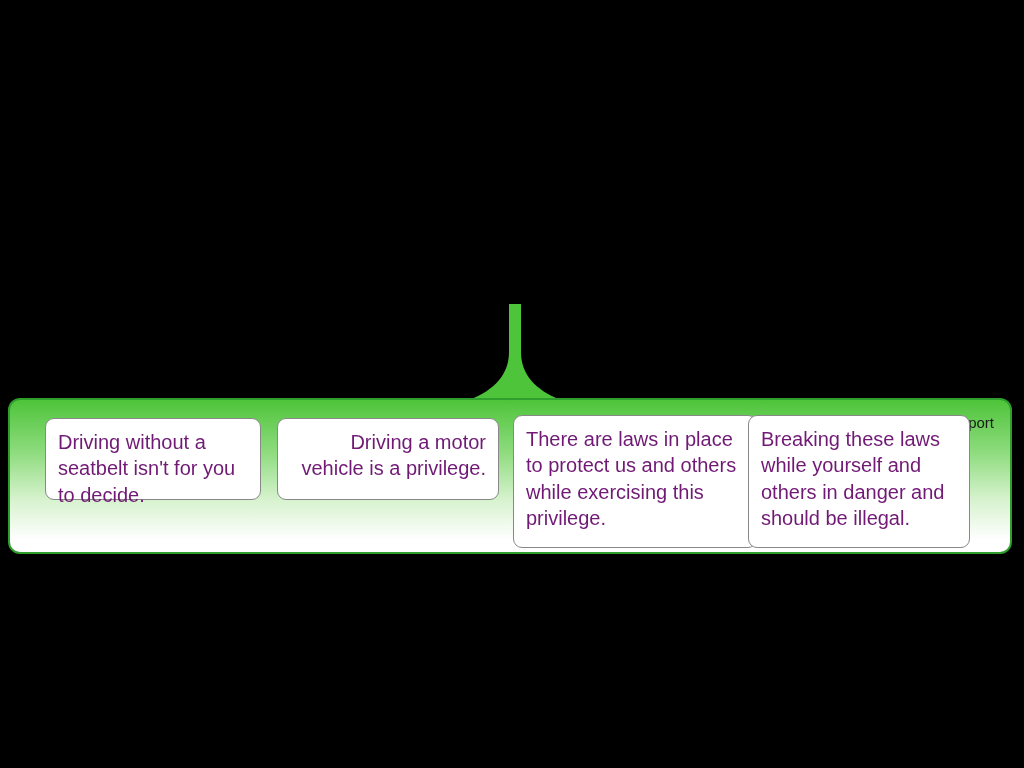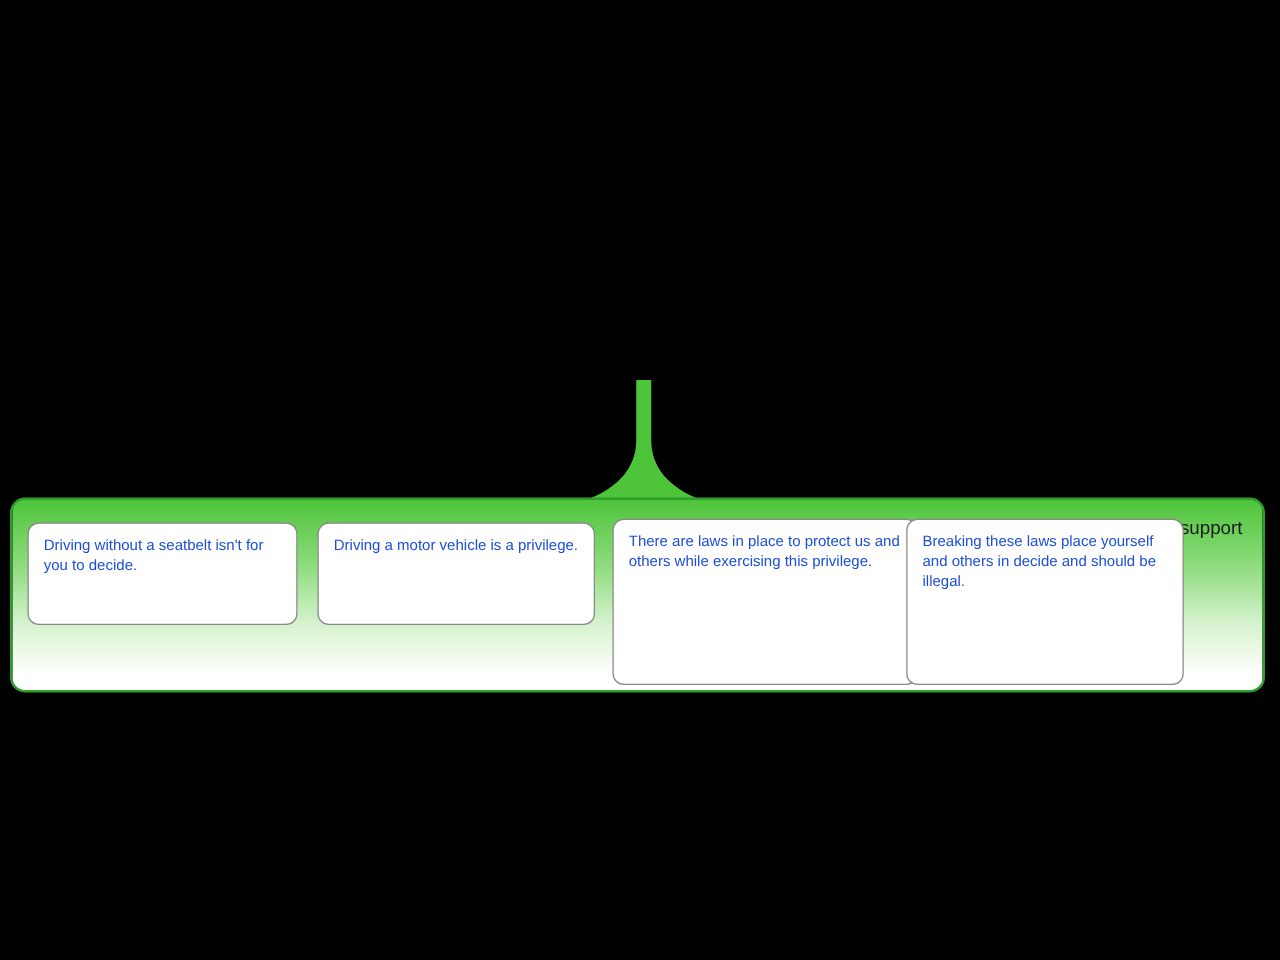--- a/index.html
+++ b/index.html
@@ -56,27 +56,28 @@
     right: 16px;
     font-size: 15px;
     color: #1a1a1a;
   }
   .premise-box {
     position: absolute;
     background: #ffffff;
     border: 1px solid #888888;
     border-radius: 9px;
     padding: 10px 12px;
-    font-size: 12px;
+    font-size: 20px;
     line-height: 1.32;
-    color: #1d4ed8;
+    color: #701a75;
     box-sizing: border-box;
+    margin-left: 23px;
   }
   .premise-1 { left: 12px;  top: 18px; width: 216px; height: 82px; }
-  .premise-2 { left: 244px; top: 18px; width: 222px; height: 82px; }
+  .premise-2 { left: 244px; top: 18px; width: 222px; height: 82px; text-align: right; }
   .premise-3 { left: 480px; top: 15px; width: 244px; height: 133px; }
   .premise-4 { left: 715px; top: 15px; width: 222px; height: 133px; }
 </style>
 </head>
 <body>
 
 <div class="canvas">
 
 
   <svg class="connector-svg" viewBox="0 0 120 96" preserveAspectRatio="none">
@@ -99,18 +100,18 @@
 
     <div class="premise-box premise-2">
       <span>Driving a motor vehicle is a privilege.</span>
     </div>
 
     <div class="premise-box premise-3">
       <span>There are laws in place to protect us and others while exercising this privilege.</span>
     </div>
 
     <div class="premise-box premise-4">
-      <span>Breaking these laws place yourself and others in decide and should be illegal.</span>
+      <span>Breaking these laws while yourself and others in danger and should be illegal.</span>
     </div>
 
   </div>
 
 </div>
 
 </body></html>

